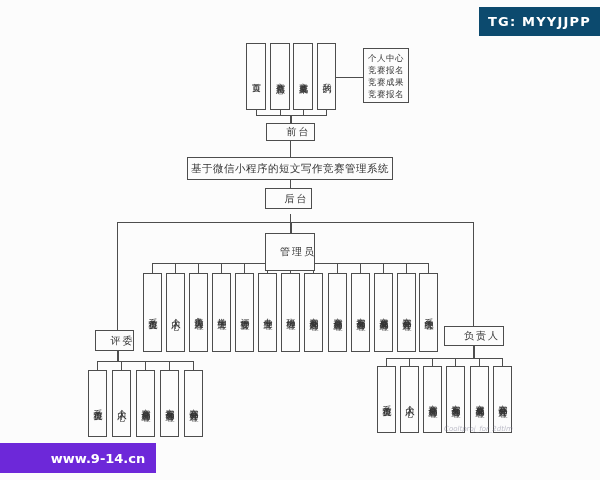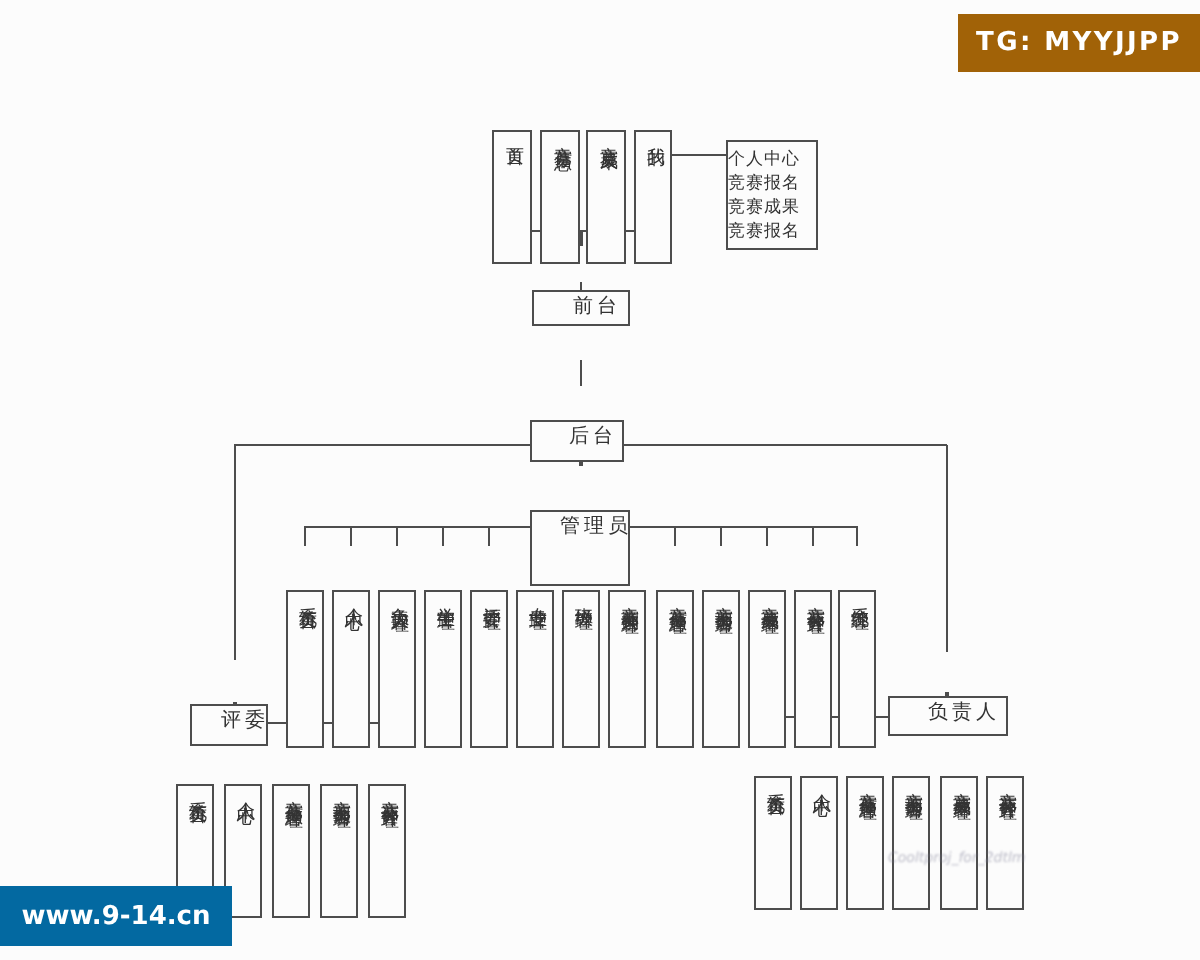--- a/index.html
+++ b/index.html
@@ -4,36 +4,36 @@
 <style>
   html,body{margin:0;padding:0;}
   body{font-family:"DejaVu Sans","Liberation Sans",sans-serif;}
   #stage{position:relative;width:600px;height:480px;background:#fcfcfc;overflow:hidden;}
 
   
   #wires{position:absolute;left:0;top:0;width:600px;height:480px;}
 
   
   .box{position:absolute;border:1px solid #4d4d4d;background:#fcfcfc;box-sizing:border-box;
-       display:flex;justify-content:center;color:#333;margin-top:22px;}
+       display:flex;align-items:center;justify-content:center;color:#333;}
   
   .vb span{writing-mode:vertical-rl;text-orientation:upright;font-size:9px;
            letter-spacing:1px;line-height:1;white-space:nowrap;}
   
   .hb{font-size:10px;letter-spacing:2px;white-space:nowrap;padding-left:16px;}
   
   .title{font-size:10.5px;letter-spacing:.5px;white-space:nowrap;}
   
   .detail{flex-direction:column;font-size:8.5px;line-height:12px;letter-spacing:.5px;}
 
-  .badge{position:absolute;left:479px;top:7px;width:121px;height:29px;background:#a16207;
+  .badge{position:absolute;left:479px;top:7px;width:121px;height:29px;background:#0c4a6e;
          color:#fff;font-size:13px;font-weight:bold;letter-spacing:1.2px;
          display:flex;align-items:center;justify-content:center;}
-  .footerbar{position:absolute;left:0;top:443px;width:116px;height:30px;background:#0369a1;
-         color:#fff;font-size:13px;font-weight:bold;display:flex;align-items:center;justify-content:center;}
+  .footerbar{position:absolute;left:0;top:443px;width:116px;height:30px;background:#6d28d9;
+         color:#fff;font-size:13px;font-weight:bold;display:flex;align-items:center;justify-content:center;padding-left:40px;}
   .faintwm{position:absolute;left:420px;top:425px;width:95px;font-size:7px;font-style:italic;
          color:rgba(125,125,150,.5);filter:blur(.6px);white-space:nowrap;pointer-events:none;padding-left:24px;}
 </style>
 </head>
 <body>
 
 <div id="stage">
 
   <svg id="wires" width="600" height="480" shape-rendering="crispEdges" stroke="#4d4d4d" stroke-width="1">
 
@@ -103,20 +103,21 @@
     </div>
 
   <div class="box detail" style="left:363px;top:48px;width:46px;height:55px">
     <span>个人中心</span>
     <span>竞赛报名</span>
     <span>竞赛成果</span>
     <span>竞赛报名</span>
   </div>
 
   <div class="box hb" style="left:266px;top:123px;width:49px;height:18px">前台</div>
+  <div class="box title" style="left:187px;top:157px;width:206px;height:23px">基于微信小程序的短文写作竞赛管理系统</div>
   <div class="box hb" style="left:265px;top:188px;width:47px;height:21px">后台</div>
   <div class="box hb" style="left:265px;top:233px;width:50px;height:38px">管理员</div>
 
   <div class="box vb" style="left:143px;top:273px;width:19px;height:79px">
       <span>系统首页</span>
     </div>
   <div class="box vb" style="left:166px;top:273px;width:19px;height:79px">
       <span>个人中心</span>
     </div>
   <div class="box vb" style="left:189px;top:273px;width:19px;height:79px">

